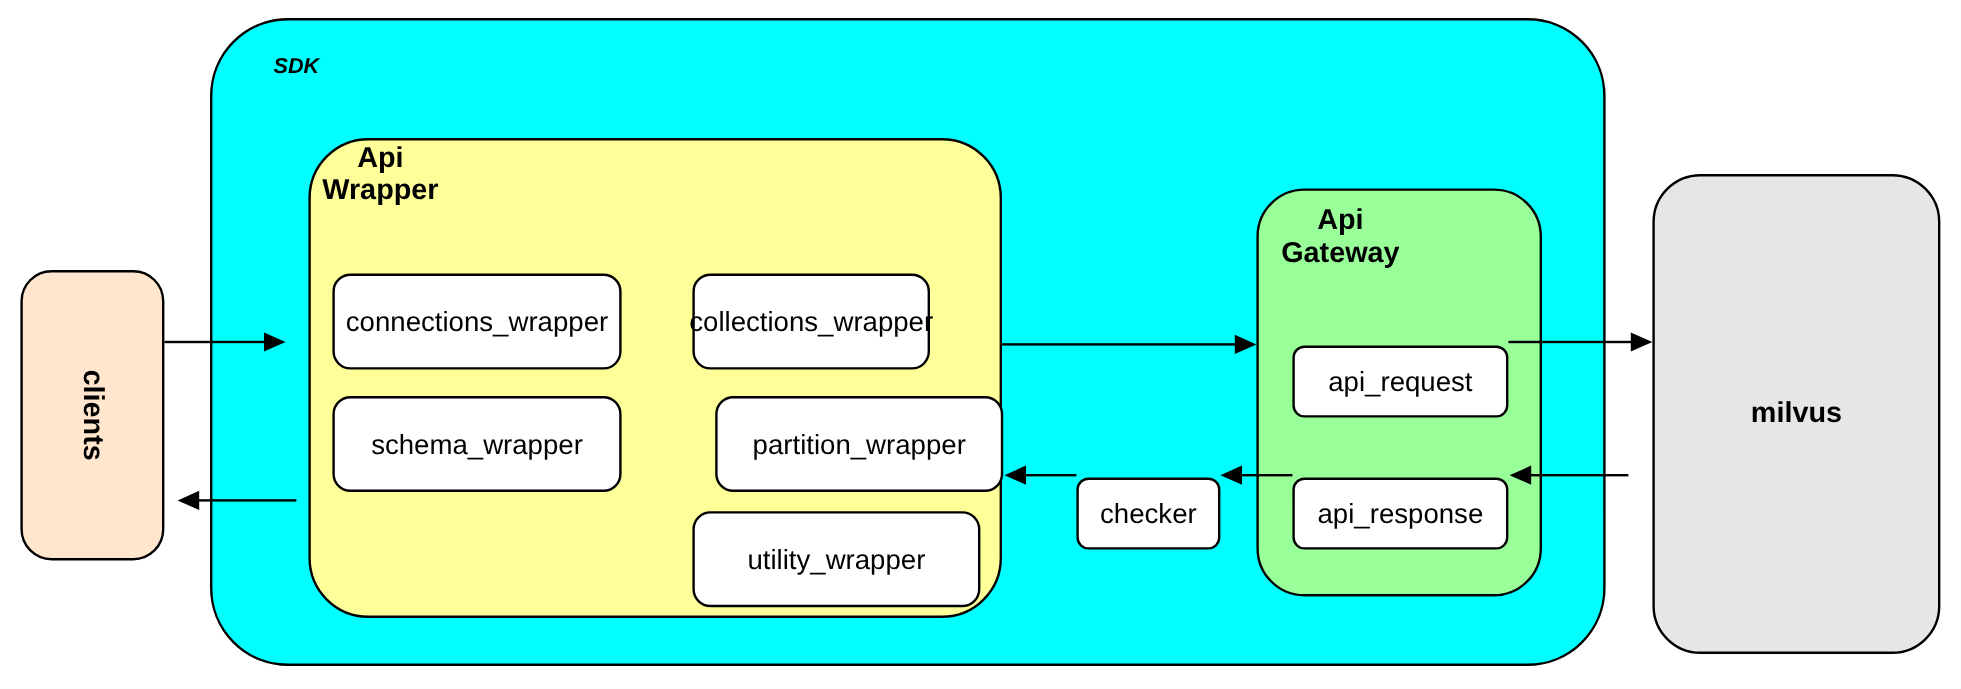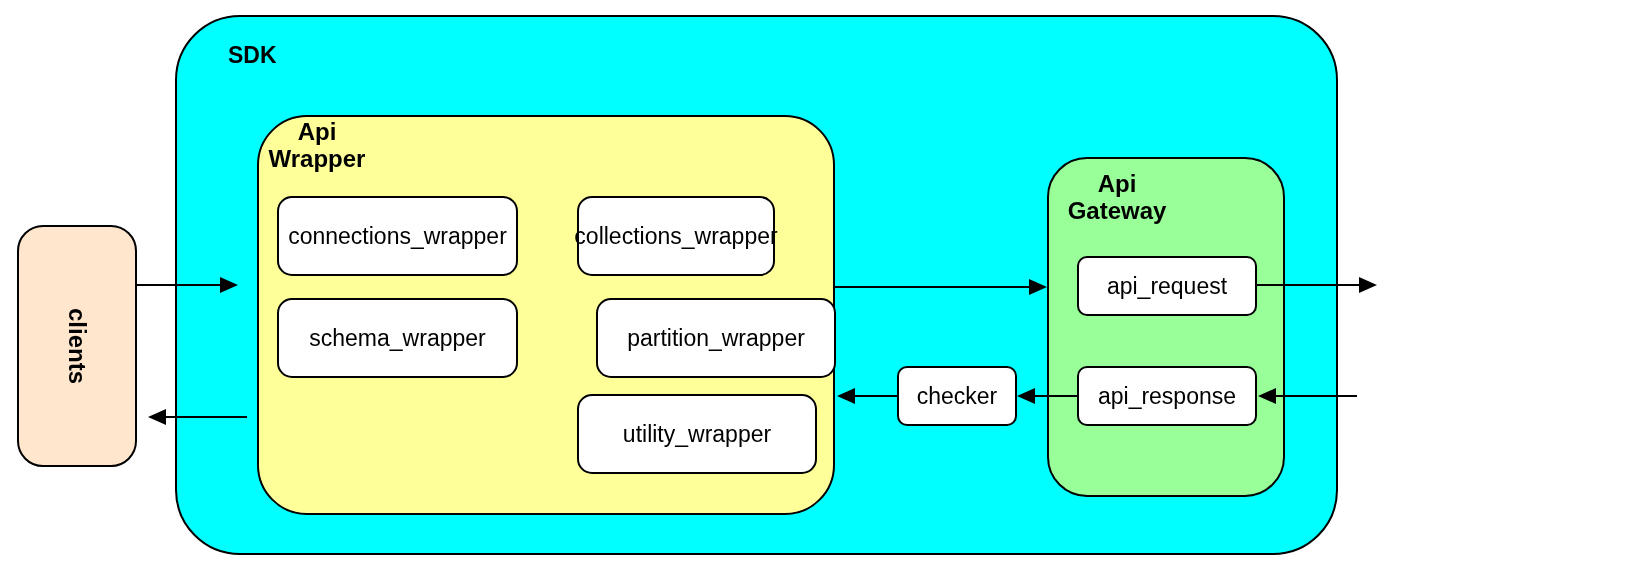--- a/index.html
+++ b/index.html
@@ -35,21 +35,21 @@
   .clients-label {
     transform: rotate(90deg);
     font-weight: bold; font-size: 24px; white-space: nowrap;
   }
   
   .sdk {
     left: 175px; top: 15px; width: 1163px; height: 540px;
     background: var(--sdk-bg, #00FFFF);
     border-radius: 65px;
   }
-  .sdk-label { left: 228px; top: 42px; font-size: 23px; text-align: left; }
+  .sdk-label { left: 228px; top: 42px; font-size: 18px; text-align: left; font-style: italic; }
   
   .api-wrapper {
     left: 257px; top: 115px; width: 578px; height: 400px;
     background: var(--api-wrapper-bg, #FFFF99);
     border-radius: 50px;
   }
   .api-wrapper-label { left: 262px; top: 118px; width: 110px; }
   
   .api-gateway {
     left: 1047px; top: 157px; width: 238px; height: 340px;
@@ -62,21 +62,21 @@
     left: 1377px; top: 145px; width: 240px; height: 400px;
     background: var(--milvus-bg, #E6E6E6);
     border-radius: 40px;
     display: flex; align-items: center; justify-content: center;
     font-weight: bold; font-size: 24px;
   }
   
   .wnode {
     background: var(--node-bg, #FFFFFF);
     display: flex; align-items: center; justify-content: center;
-    font-size: 23px; white-space: nowrap;
+    font-size: 23px; white-space: nowrap; margin-top: 32px;
   }
   .wrapper-node { width: 241px; height: 80px; border-radius: 15px; }
   .wn-0 { left: 277px; top: 196px; }
   .wn-1 { left: 577px; top: 196px; width: 198px; }
   .wn-2 { left: 277px; top: 298px; }
   .wn-3 { left: 596px; top: 298px; width: 240px; }
   .wn-4 { left: 277px; top: 394px; }
   .wn-5 { left: 577px; top: 394px; width: 240px; }
   .gw-node { width: 180px; height: 60px; border-radius: 10px; }
   .api-request  { left: 1077px; top: 256px; }
@@ -120,20 +120,23 @@
 
   <div class="box api-gateway"></div>
   <div class="container-label api-gateway-label">Api
 Gateway</div>
 
   <div class="box wnode gw-node api-request">api_request</div>
   <div class="box wnode gw-node api-response">api_response</div>
 
   <div class="box wnode checker">checker</div>
 
+  <div class="box milvus">
+    <span>milvus</span>
+  </div>
 
   <div class="arrow">
     <span class="line" style="left:137px; top:284px; width:85px;"></span>
     <span class="head head-right" style="left:220px; top:277px;"></span>
   </div>
   <div class="arrow">
     <span class="line" style="left:164px; top:416px; width:83px;"></span>
     <span class="head head-left" style="left:148px; top:409px;"></span>
   </div>
   <div class="arrow">

